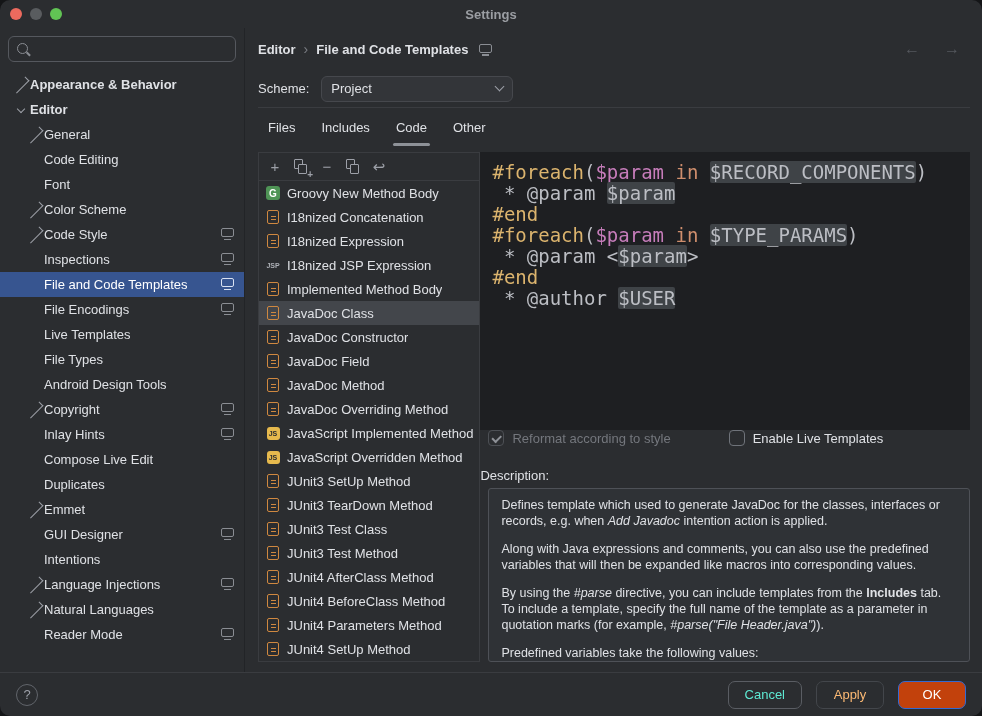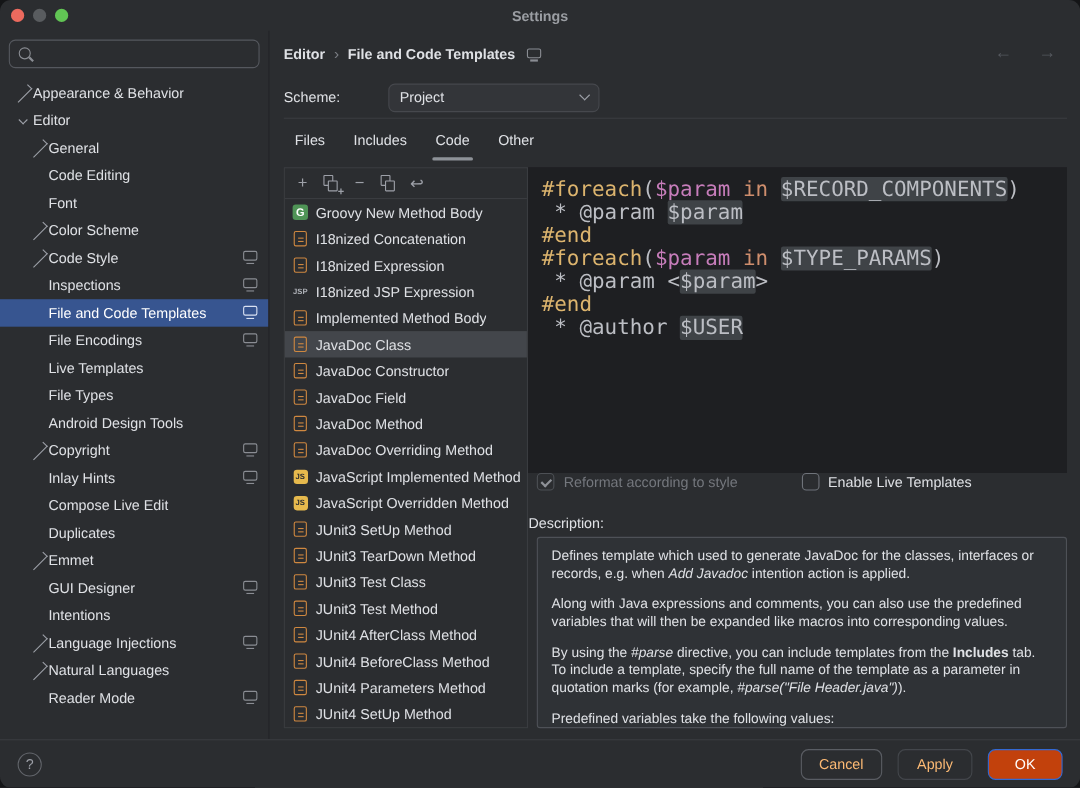--- a/index.html
+++ b/index.html
@@ -26,37 +26,37 @@
   .search-ic::after{content:'';position:absolute;left:10px;top:11px;width:5px;height:1.6px;background:#8a8d93;transform:rotate(45deg);}
   .tree{flex:1;overflow:hidden;padding-top:2px;}
   .tree-row{height:25px;display:flex;align-items:center;padding-right:10px;cursor:default;}
   .tree-row.ind0{padding-left:12px;}
   .tree-row.ind1{padding-left:26px;}
   .tw{flex:0 0 18px;display:flex;align-items:center;justify-content:center;}
   .chev{width:6px;height:6px;border-right:1.6px solid #9da0a8;border-bottom:1.6px solid #9da0a8;display:inline-block;}
   .chev.right{transform:rotate(-45deg);}
   .chev.down{transform:rotate(45deg);margin-top:-2px;}
   .tree-row .lbl{white-space:nowrap;overflow:hidden;}
-  .tree-row.bold .lbl{font-weight:normal;}
+  .tree-row.bold .lbl{font-weight:bold;}
   .tree-row .sp{flex:1;}
   .badge-ic{flex:0 0 13px;width:13px;height:9px;border:1.5px solid currentColor;border-radius:2px;position:relative;color:#8a8d93;margin-bottom:4px;}
   .badge-ic::after{content:'';position:absolute;left:2px;right:2px;bottom:-4px;height:1.5px;background:currentColor;}
   .tree-row.selected{background:#375590;color:#ffffff;}
   .tree-row.selected .badge-ic{color:#d9e1f2;}
 
   
   .main{flex:1;display:flex;flex-direction:column;min-width:0;padding:0 12px 0 13px;}
   .hdr{flex:0 0 42px;display:flex;align-items:center;}
   .crumb{display:flex;align-items:center;gap:8px;font-weight:bold;}
   .crumb .sep{color:#7a7d83;font-weight:normal;font-size:14px;}
   .crumb .badge-ic{margin-left:3px;margin-bottom:2px;}
   .hsp{flex:1;}
   .navs{display:flex;gap:24px;color:#55585e;font-size:16px;margin-right:10px;}
   .scheme{flex:0 0 38px;display:flex;align-items:center;gap:12px;border-bottom:1px solid #3a3c40;}
-  .dropdown{width:192px;height:26px;background:#333539;border:1px solid #46484d;border-radius:6px;display:flex;align-items:center;padding:0 9px;cursor:default;margin-left:32px;}
+  .dropdown{width:192px;height:26px;background:#333539;border:1px solid #46484d;border-radius:6px;display:flex;align-items:center;padding:0 9px;cursor:default;}
   .dropdown .val{flex:1;}
   .dd-chev{width:7px;height:7px;border-right:1.6px solid #9da0a8;border-bottom:1.6px solid #9da0a8;transform:rotate(45deg);margin-top:-4px;}
   .tabs{flex:0 0 38px;display:flex;align-items:stretch;gap:10px;padding-left:2px;}
   .tab{display:flex;align-items:center;padding:0 8px;position:relative;cursor:default;}
   .tab.active::after{content:'';position:absolute;left:5px;right:5px;bottom:0;height:3px;border-radius:2px;background:#8e9298;}
 
   
   .content{flex:1;display:flex;min-height:0;padding:6px 0 10px;}
   .list-panel{flex:0 0 206px;border:1px solid #3a3c40;display:flex;flex-direction:column;min-height:0;background:#2b2d30;}
   .toolbar{flex:0 0 28px;display:flex;align-items:center;gap:4px;padding:0 5px;border-bottom:1px solid #3a3c40;}
@@ -97,21 +97,21 @@
   .desc-label{flex:0 0 24px;display:flex;align-items:flex-end;padding-bottom:5px;}
   .desc-panel{flex:1;margin-left:8px;border:1px solid #4e5157;background:#2f3236;border-radius:3px;padding:8px 12px;overflow:hidden;font-size:12.5px;line-height:16px;}
   .desc-panel p{margin:0 0 12px;}
   .s-i{font-style:italic;}
   .s-b{font-weight:bold;}
 
   
   .footer{flex:0 0 44px;border-top:1px solid #3a3c40;display:flex;align-items:center;padding:0 16px;}
   .help{width:22px;height:22px;border-radius:50%;border:1.5px solid #62656b;color:#9da0a8;display:flex;align-items:center;justify-content:center;font-size:13px;cursor:default;}
   .btns{margin-left:auto;display:flex;gap:14px;}
-  .btn{height:28px;min-width:68px;padding:0 16px;border-radius:7px;background:transparent;border:1px solid #5a5d63;color:#fdba74;font-size:13px;font-family:inherit;cursor:default;}
+  .btn{height:28px;min-width:68px;padding:0 16px;border-radius:7px;background:transparent;border:1px solid #5a5d63;color:#5eead4;font-size:13px;font-family:inherit;cursor:default;}
   .btn.disabled{border-color:#43464b;color:#fdba74;}
   .btn.primary{background:#c2410c;border-color:#3369d3;color:#fff;}
 </style>
 </head>
 <body>
 
 <div class="window">
 
   <div class="titlebar">
     <div class="traffic">

